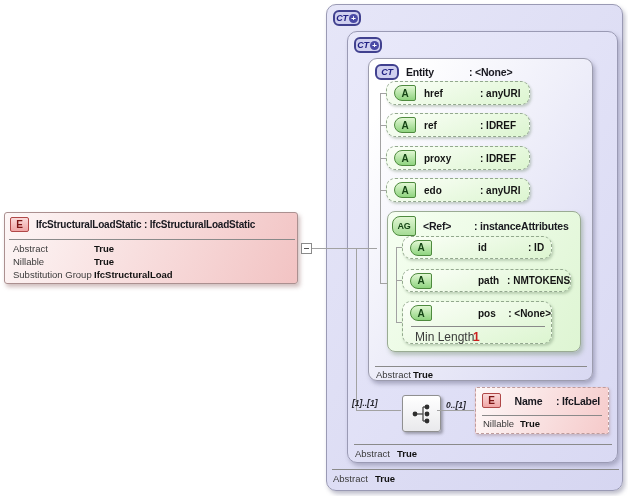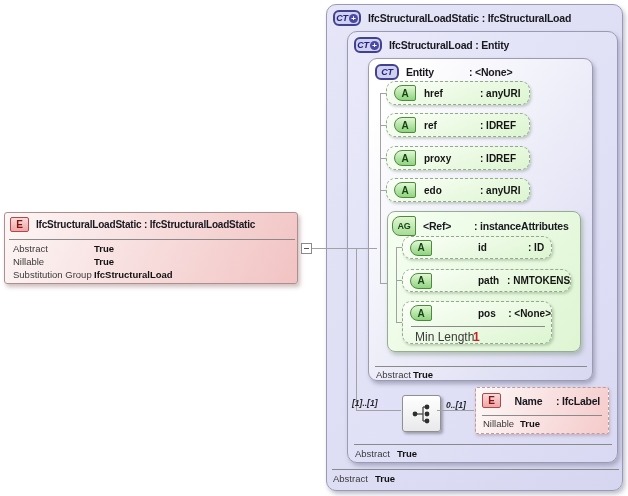--- a/index.html
+++ b/index.html
@@ -70,30 +70,28 @@
 <body>
 
 <div id="stage">
 
   <div class="box ct-box" style="left:326px;top:4px;width:297px;height:487px;">
     <div class="title" style="left:6px;top:5px;">
       <span class="ico ico-ct">
         <span>CT</span>
           <span class="plus-dot">+</span>
       </span>
-      <span class="tname">IfcStructuralLoadStatic : IfcStructuralLoad</span>
     </div>
 
     <div class="box ct-box inner" style="left:20px;top:26px;width:271px;height:432px;">
       <div class="title" style="left:6px;top:5px;">
         <span class="ico ico-ct">
           <span>CT</span>
             <span class="plus-dot">+</span>
         </span>
-        <span class="tname">IfcStructuralLoad : Entity</span>
       </div>
 
       <div class="box entity-box" style="left:20px;top:26px;width:225px;height:323px;">
         <div class="title" style="left:6px;top:5px;">
           <span class="ico ico-ct noplus">CT</span>
           <span class="tname" style="width:56px;">Entity</span>
           <span class="tname">: &lt;None&gt;</span>
         </div>
 
         <div class="ln" style="left:11px;top:34px;width:1px;height:190px;"></div>

